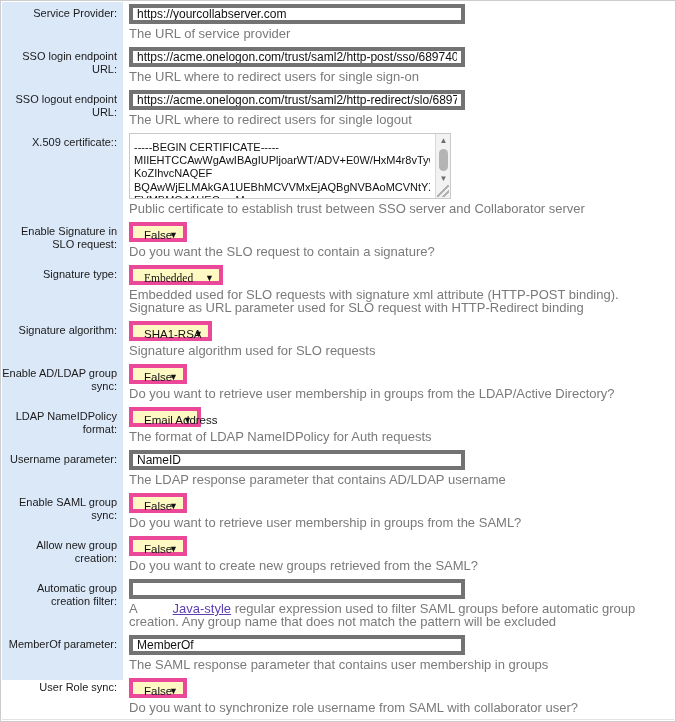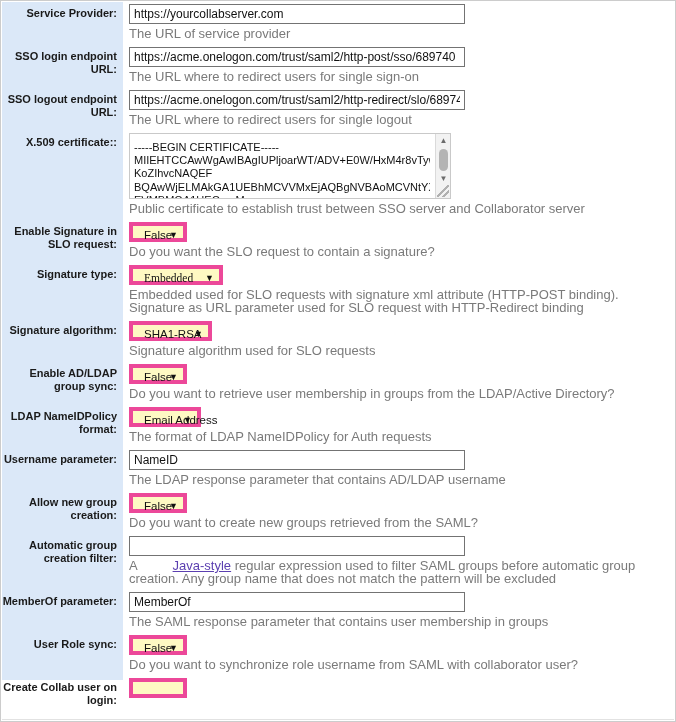--- a/index.html
+++ b/index.html
@@ -41,21 +41,21 @@
   .form td {
     padding: 0;
     vertical-align: top;
   }
   td.lbl {
     width: 122px;
     text-align: right;
     padding: 6px 6px 0 0;
     box-sizing: border-box;
     font-size: 11px;
-    font-weight: bold;
+    font-weight: normal;
     color: #1a1a1a;
     line-height: 13px;
   }
   td.fld {
     padding: 3px 0 4px 6px;
     box-sizing: border-box;
   }
   .hint {
     font-size: 13px;
     color: #7a7a7a;
@@ -64,21 +64,21 @@
     max-width: 540px;
   }
   .hint a.javalink {
     color: #5b3fb0;
     margin-left: 32px;
   }
   input.txt {
     width: 336px;
     height: 20px;
     box-sizing: border-box;
-    border: 1px solid #737373;
+    border: 4px solid #737373;
     background: #ffffff;
     font-family: "Liberation Sans", sans-serif;
     font-size: 12px;
     color: #111111;
     padding: 1px 4px;
     outline: none;
     border-radius: 0;
   }
   .ta-wrap {
     position: relative;
@@ -241,20 +241,24 @@
         </tr>
         <tr>
           <td class="lbl">LDAP NameIDPolicy format:</td>
           <td class="fld"><div class="sel w-nid"><span class="cv">Email Address</span><span class="chev">▼</span></div><div class="hint">The format of LDAP NameIDPolicy for Auth requests</div></td>
         </tr>
         <tr>
           <td class="lbl">Username parameter:</td>
           <td class="fld"><input type="text" class="txt" value="NameID" style=""><div class="hint">The LDAP response parameter that contains AD/LDAP username</div></td>
         </tr>
         <tr>
+          <td class="lbl">Enable SAML group sync:</td>
+          <td class="fld"><div class="sel w-bool"><span class="cv">False</span><span class="chev">▼</span></div><div class="hint">Do you want to retrieve user membership in groups from the SAML?</div></td>
+        </tr>
+        <tr>
           <td class="lbl">Allow new group creation:</td>
           <td class="fld"><div class="sel w-bool"><span class="cv">False</span><span class="chev">▼</span></div><div class="hint">Do you want to create new groups retrieved from the SAML?</div></td>
         </tr>
         <tr>
           <td class="lbl">Automatic group creation filter:</td>
           <td class="fld"><input type="text" class="txt" value="" style=""><div class="hint"><span>A </span><a class="javalink" href="#">Java-style</a><span> regular expression used to filter SAML groups before automatic group creation. Any group name that does not match the pattern will be excluded</span></div></td>
         </tr>
         <tr>
           <td class="lbl">MemberOf parameter:</td>
           <td class="fld"><input type="text" class="txt" value="MemberOf" style=""><div class="hint">The SAML response parameter that contains user membership in groups</div></td>

